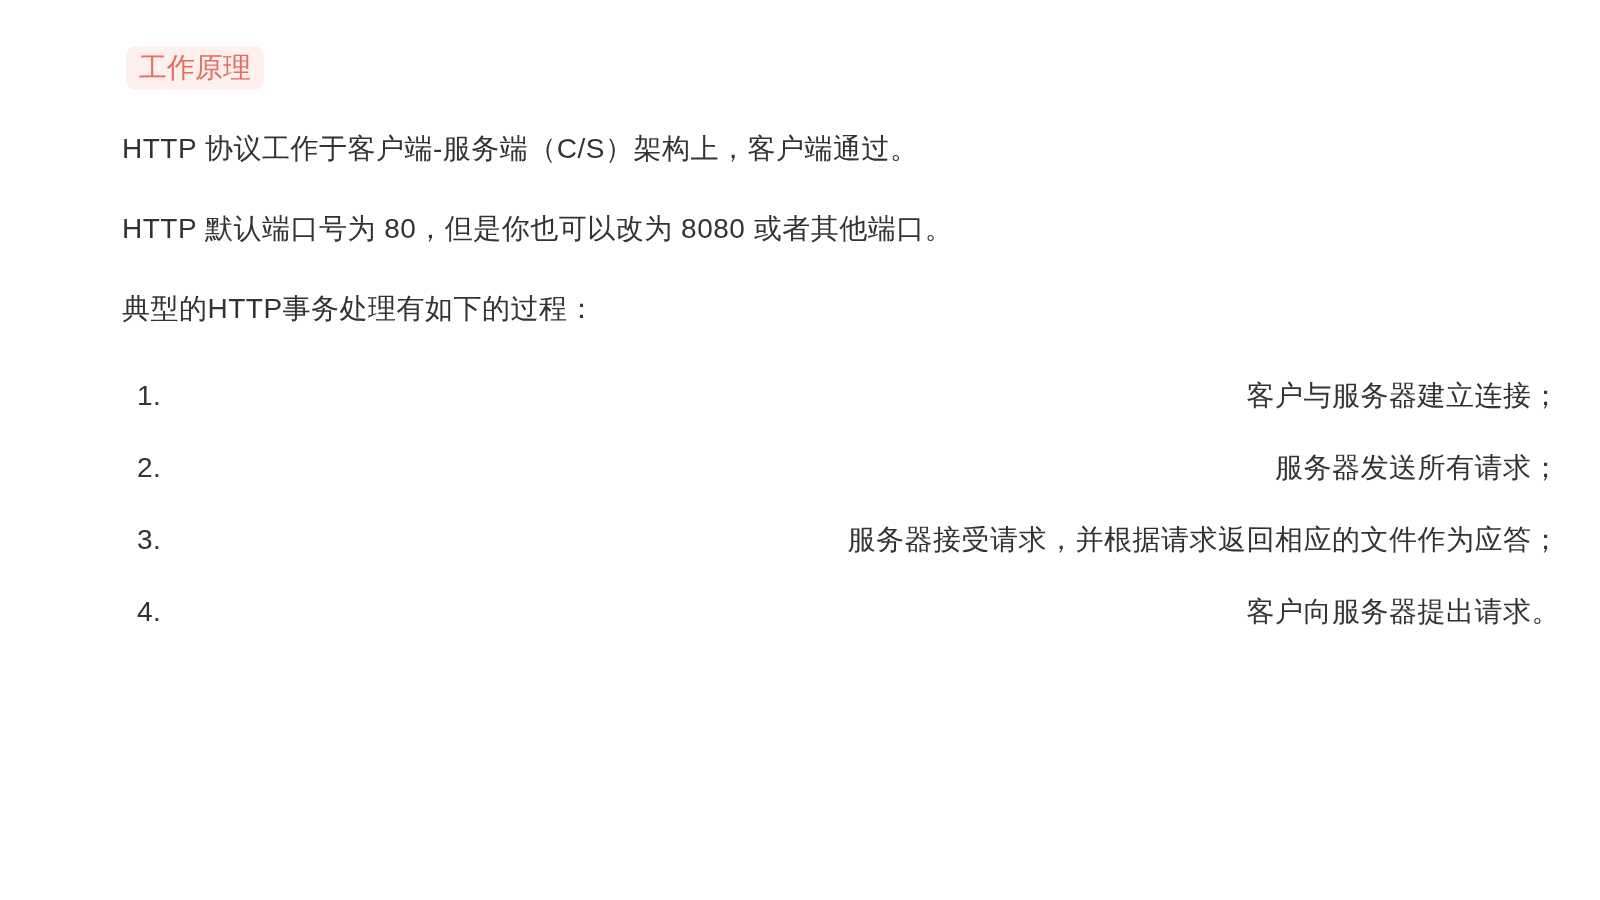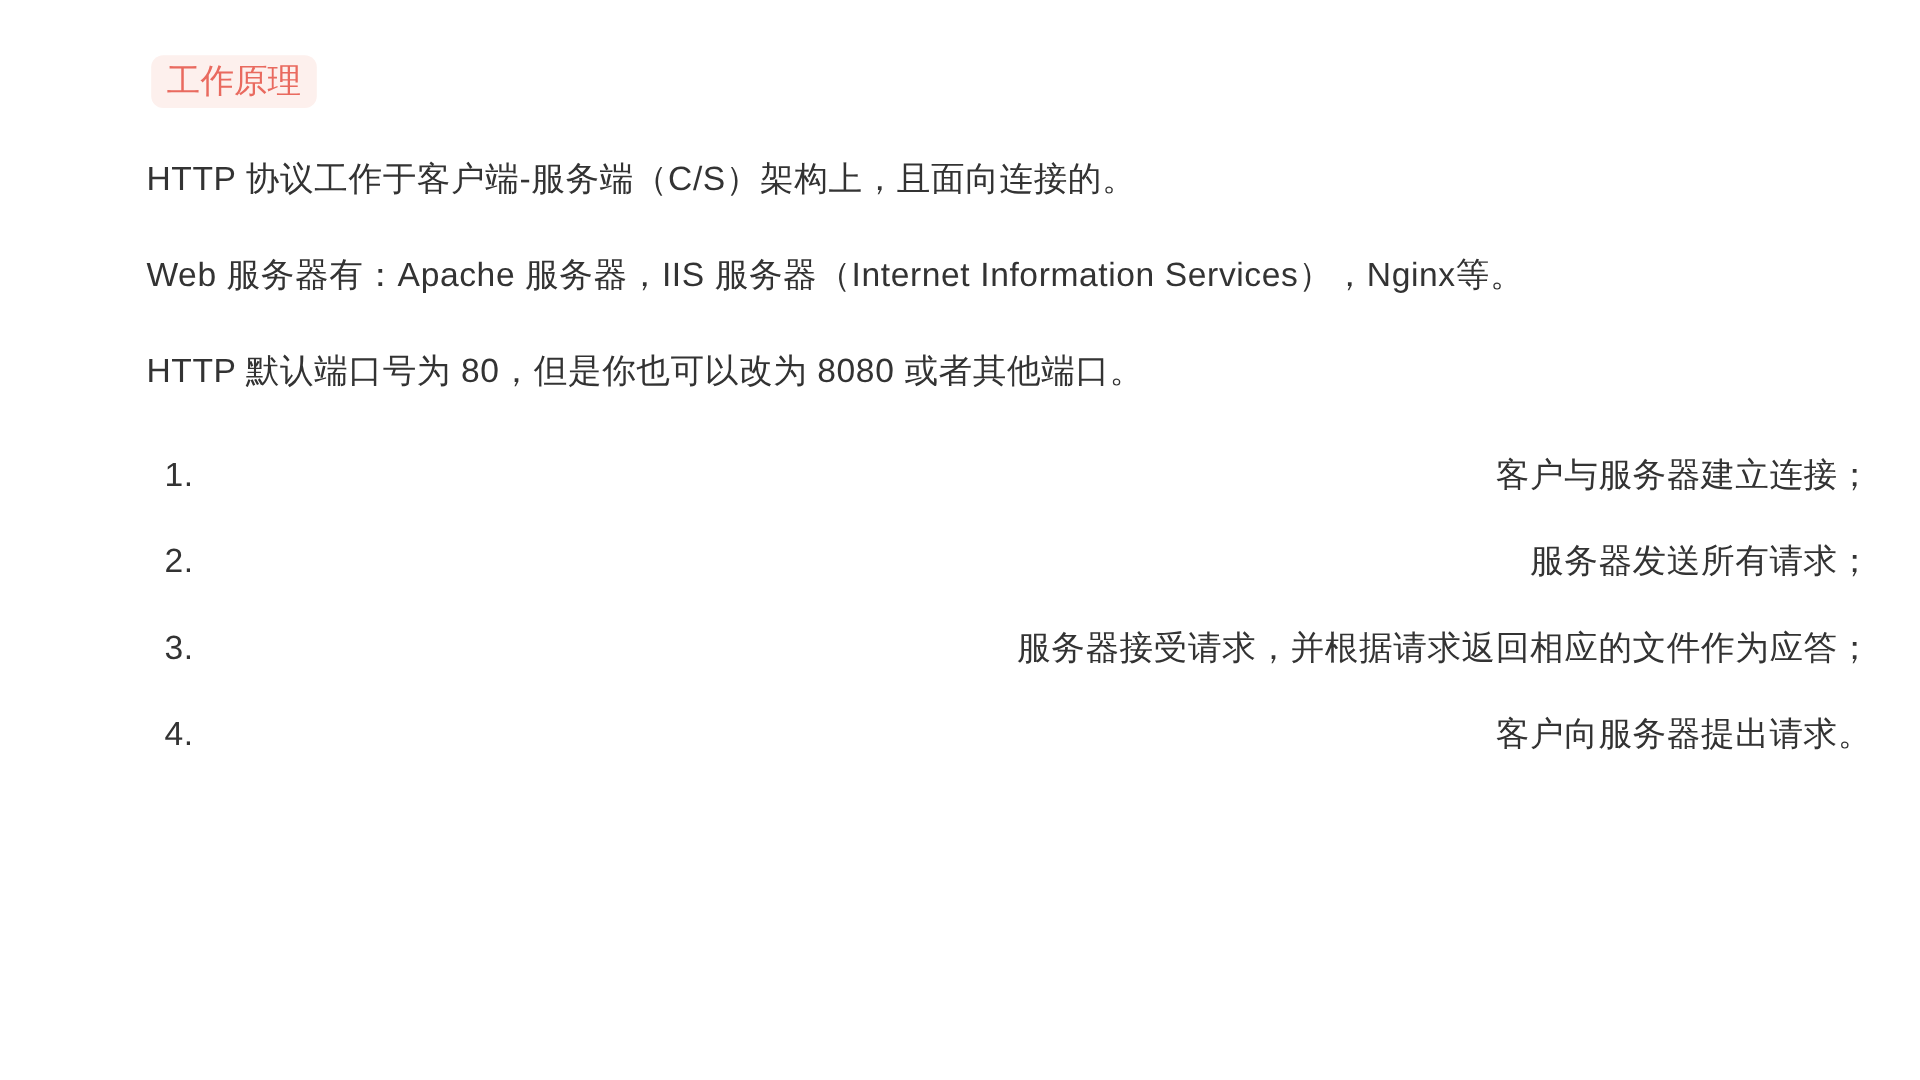--- a/index.html
+++ b/index.html
@@ -61,23 +61,23 @@
     color: #333333;
   }
 </style>
 </head>
 <body>
 
 <div class="page">
 
   <span class="badge">工作原理</span>
 
-  <p class="para">HTTP 协议工作于客户端-服务端（C/S）架构上，且面向连接的。</p>
-  <p class="para">Web 服务器有：Apache 服务器，IIS 服务器（Internet Information Services），Nginx等。</p>
+  <p class="para">HTTP 协议工作于客户端-服务端（C/S）架构上，客户端通过。</p>
   <p class="para">HTTP 默认端口号为 80，但是你也可以改为 8080 或者其他端口。</p>
+  <p class="para">典型的HTTP事务处理有如下的过程：</p>
 
   <ol class="process">
     <li>客户与服务器建立连接；</li>
     <li>服务器发送所有请求；</li>
     <li>服务器接受请求，并根据请求返回相应的文件作为应答；</li>
     <li>客户向服务器提出请求。</li>
   </ol>
 
 </div>
 

